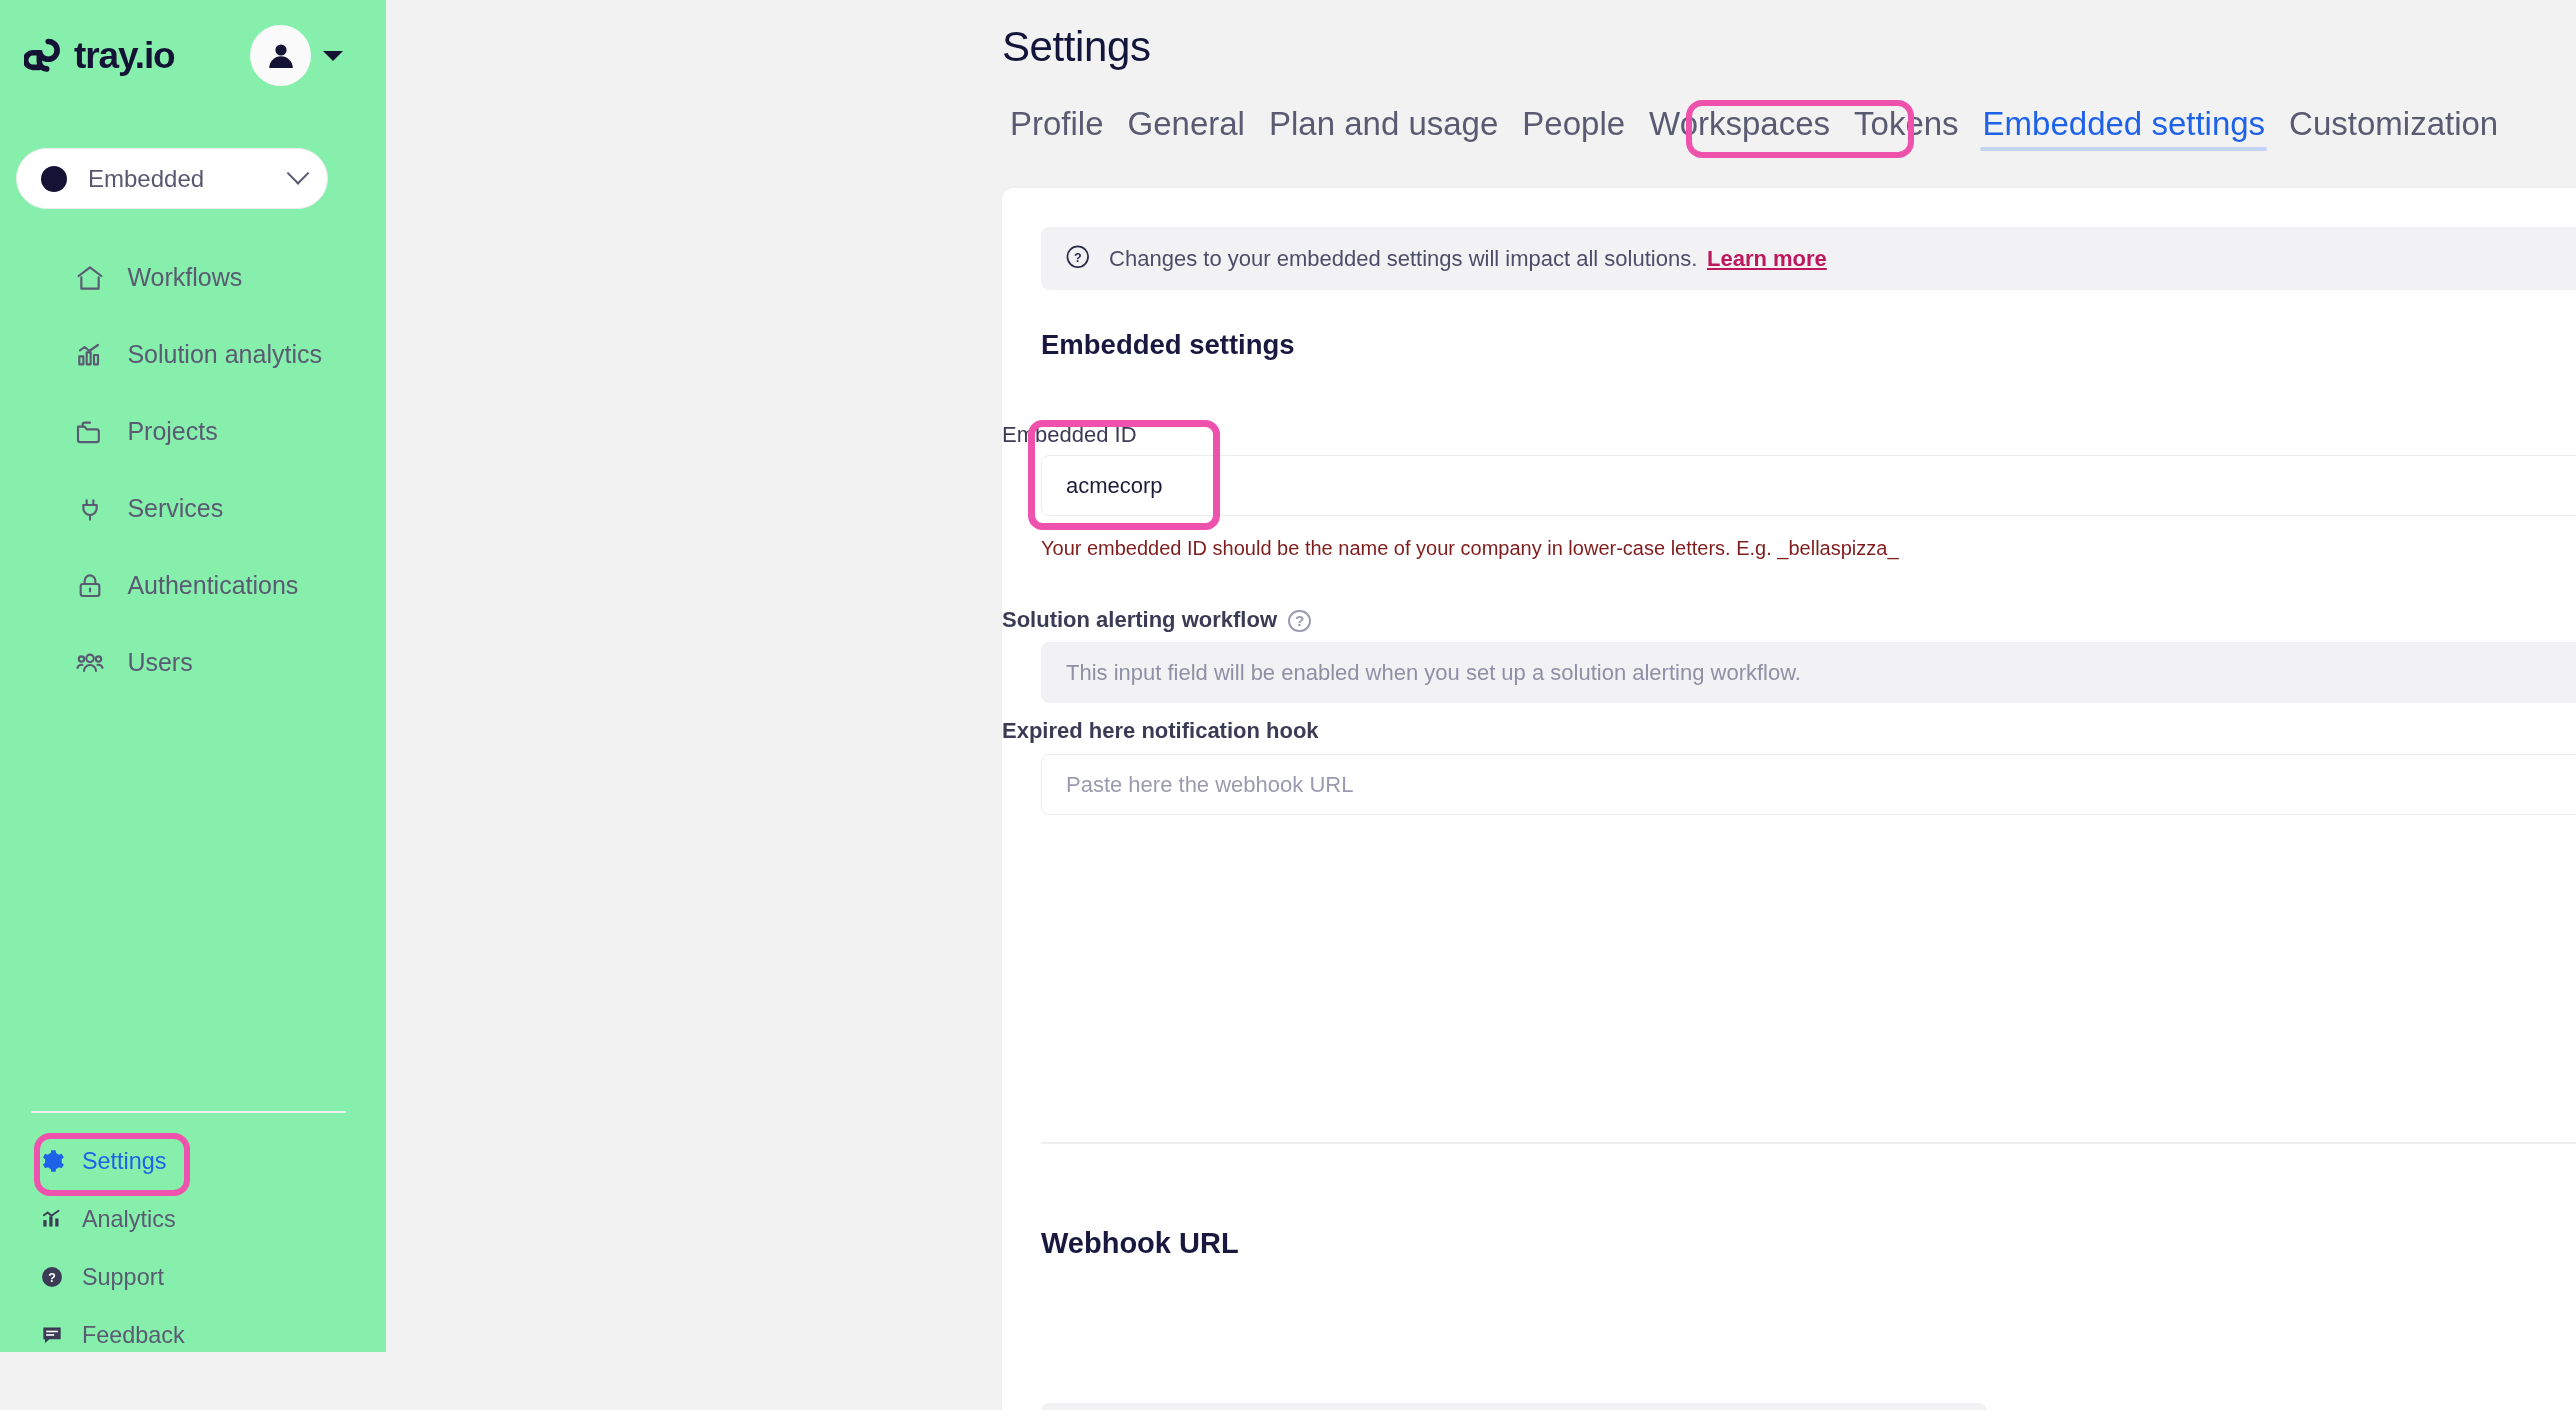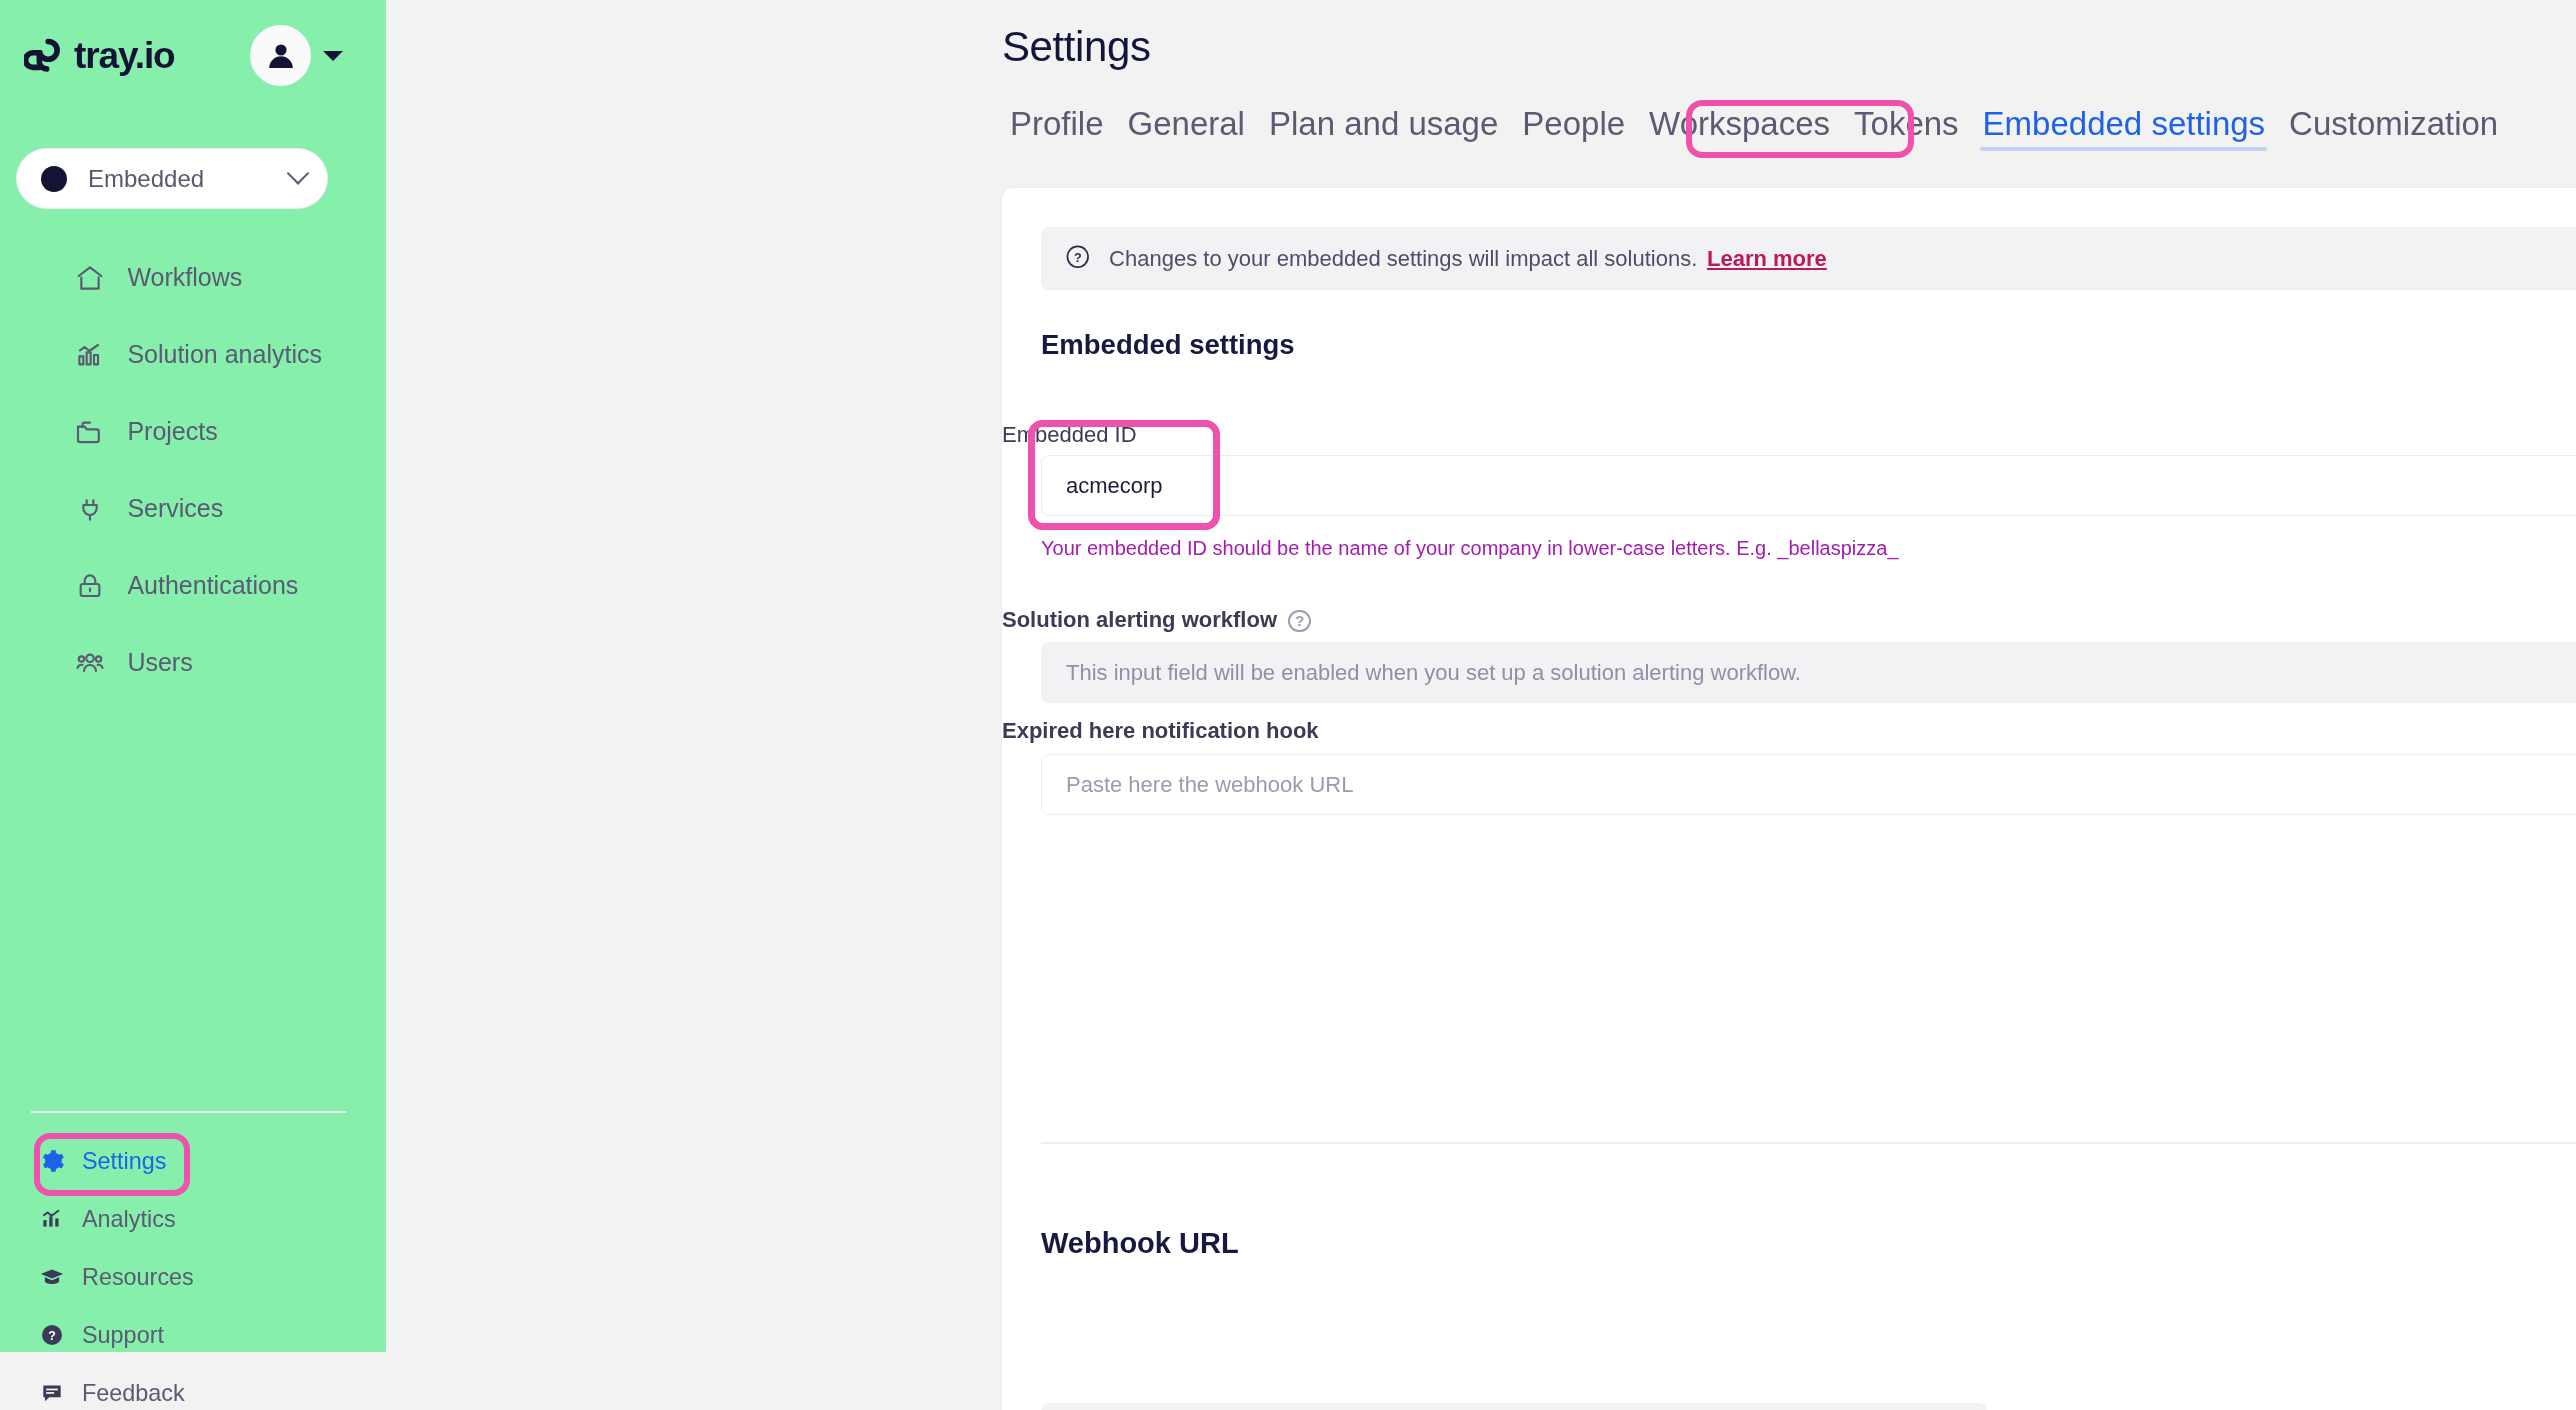--- a/index.html
+++ b/index.html
@@ -316,21 +316,21 @@
     background: #f2f2f4;
     border-color: #f2f2f4;
     color: #8f8fa6;
     cursor: default;
   }
 
   .help-text {
     position: absolute;
     left: 39px;
     font-size: 20px;
-    color: #a21caf;
+    color: #7f1d1d;
     white-space: nowrap;
   }
 
   .q-mark {
     display: inline-flex;
     align-items: center;
     justify-content: center;
     width: 22.6px; height: 22.6px;
     border: 2px solid #9c9cb2;
     border-radius: 50%;
@@ -515,29 +515,20 @@
           <svg width="26" height="26" viewBox="0 0 24 24" fill="#3b3b56">
             <rect x="4" y="13" width="3" height="6"></rect>
               <rect x="9.5" y="9.5" width="3" height="9.5"></rect>
               <rect x="15" y="11.5" width="3" height="7.5"></rect>
             <path d="M4.5 8.6 8 6 11.5 9 18 4.4" fill="none" stroke="#3b3b56" stroke-width="1.7" stroke-linecap="round" stroke-linejoin="round"></path>
           </svg>
         </span>
         <span class="nav-text">Analytics</span>
       </a>
 
-      <a class="nav-item">
-        <span class="nav-ico">
-          <svg width="26" height="26" viewBox="0 0 24 24" fill="#3b3b56">
-            <path d="M12 5 1.8 9.2 12 13.4 22.2 9.2z"></path>
-            <path d="M5.4 12.2v3.4c0 1.6 3 2.8 6.6 2.8s6.6-1.2 6.6-2.8v-3.4L12 15z"></path>
-          </svg>
-        </span>
-        <span class="nav-text">Resources</span>
-      </a>
 
       <a class="nav-item">
         <span class="nav-ico">
           <svg width="26" height="26" viewBox="0 0 24 24" fill="#3b3b56">
             <circle cx="12" cy="12" r="9.2"></circle>
             <text x="12" y="16.6" font-size="11.5" font-weight="bold" text-anchor="middle" fill="#ffffff" font-family="Liberation Sans, sans-serif">?</text>
           </svg>
         </span>
         <span class="nav-text">Support</span>
       </a>

